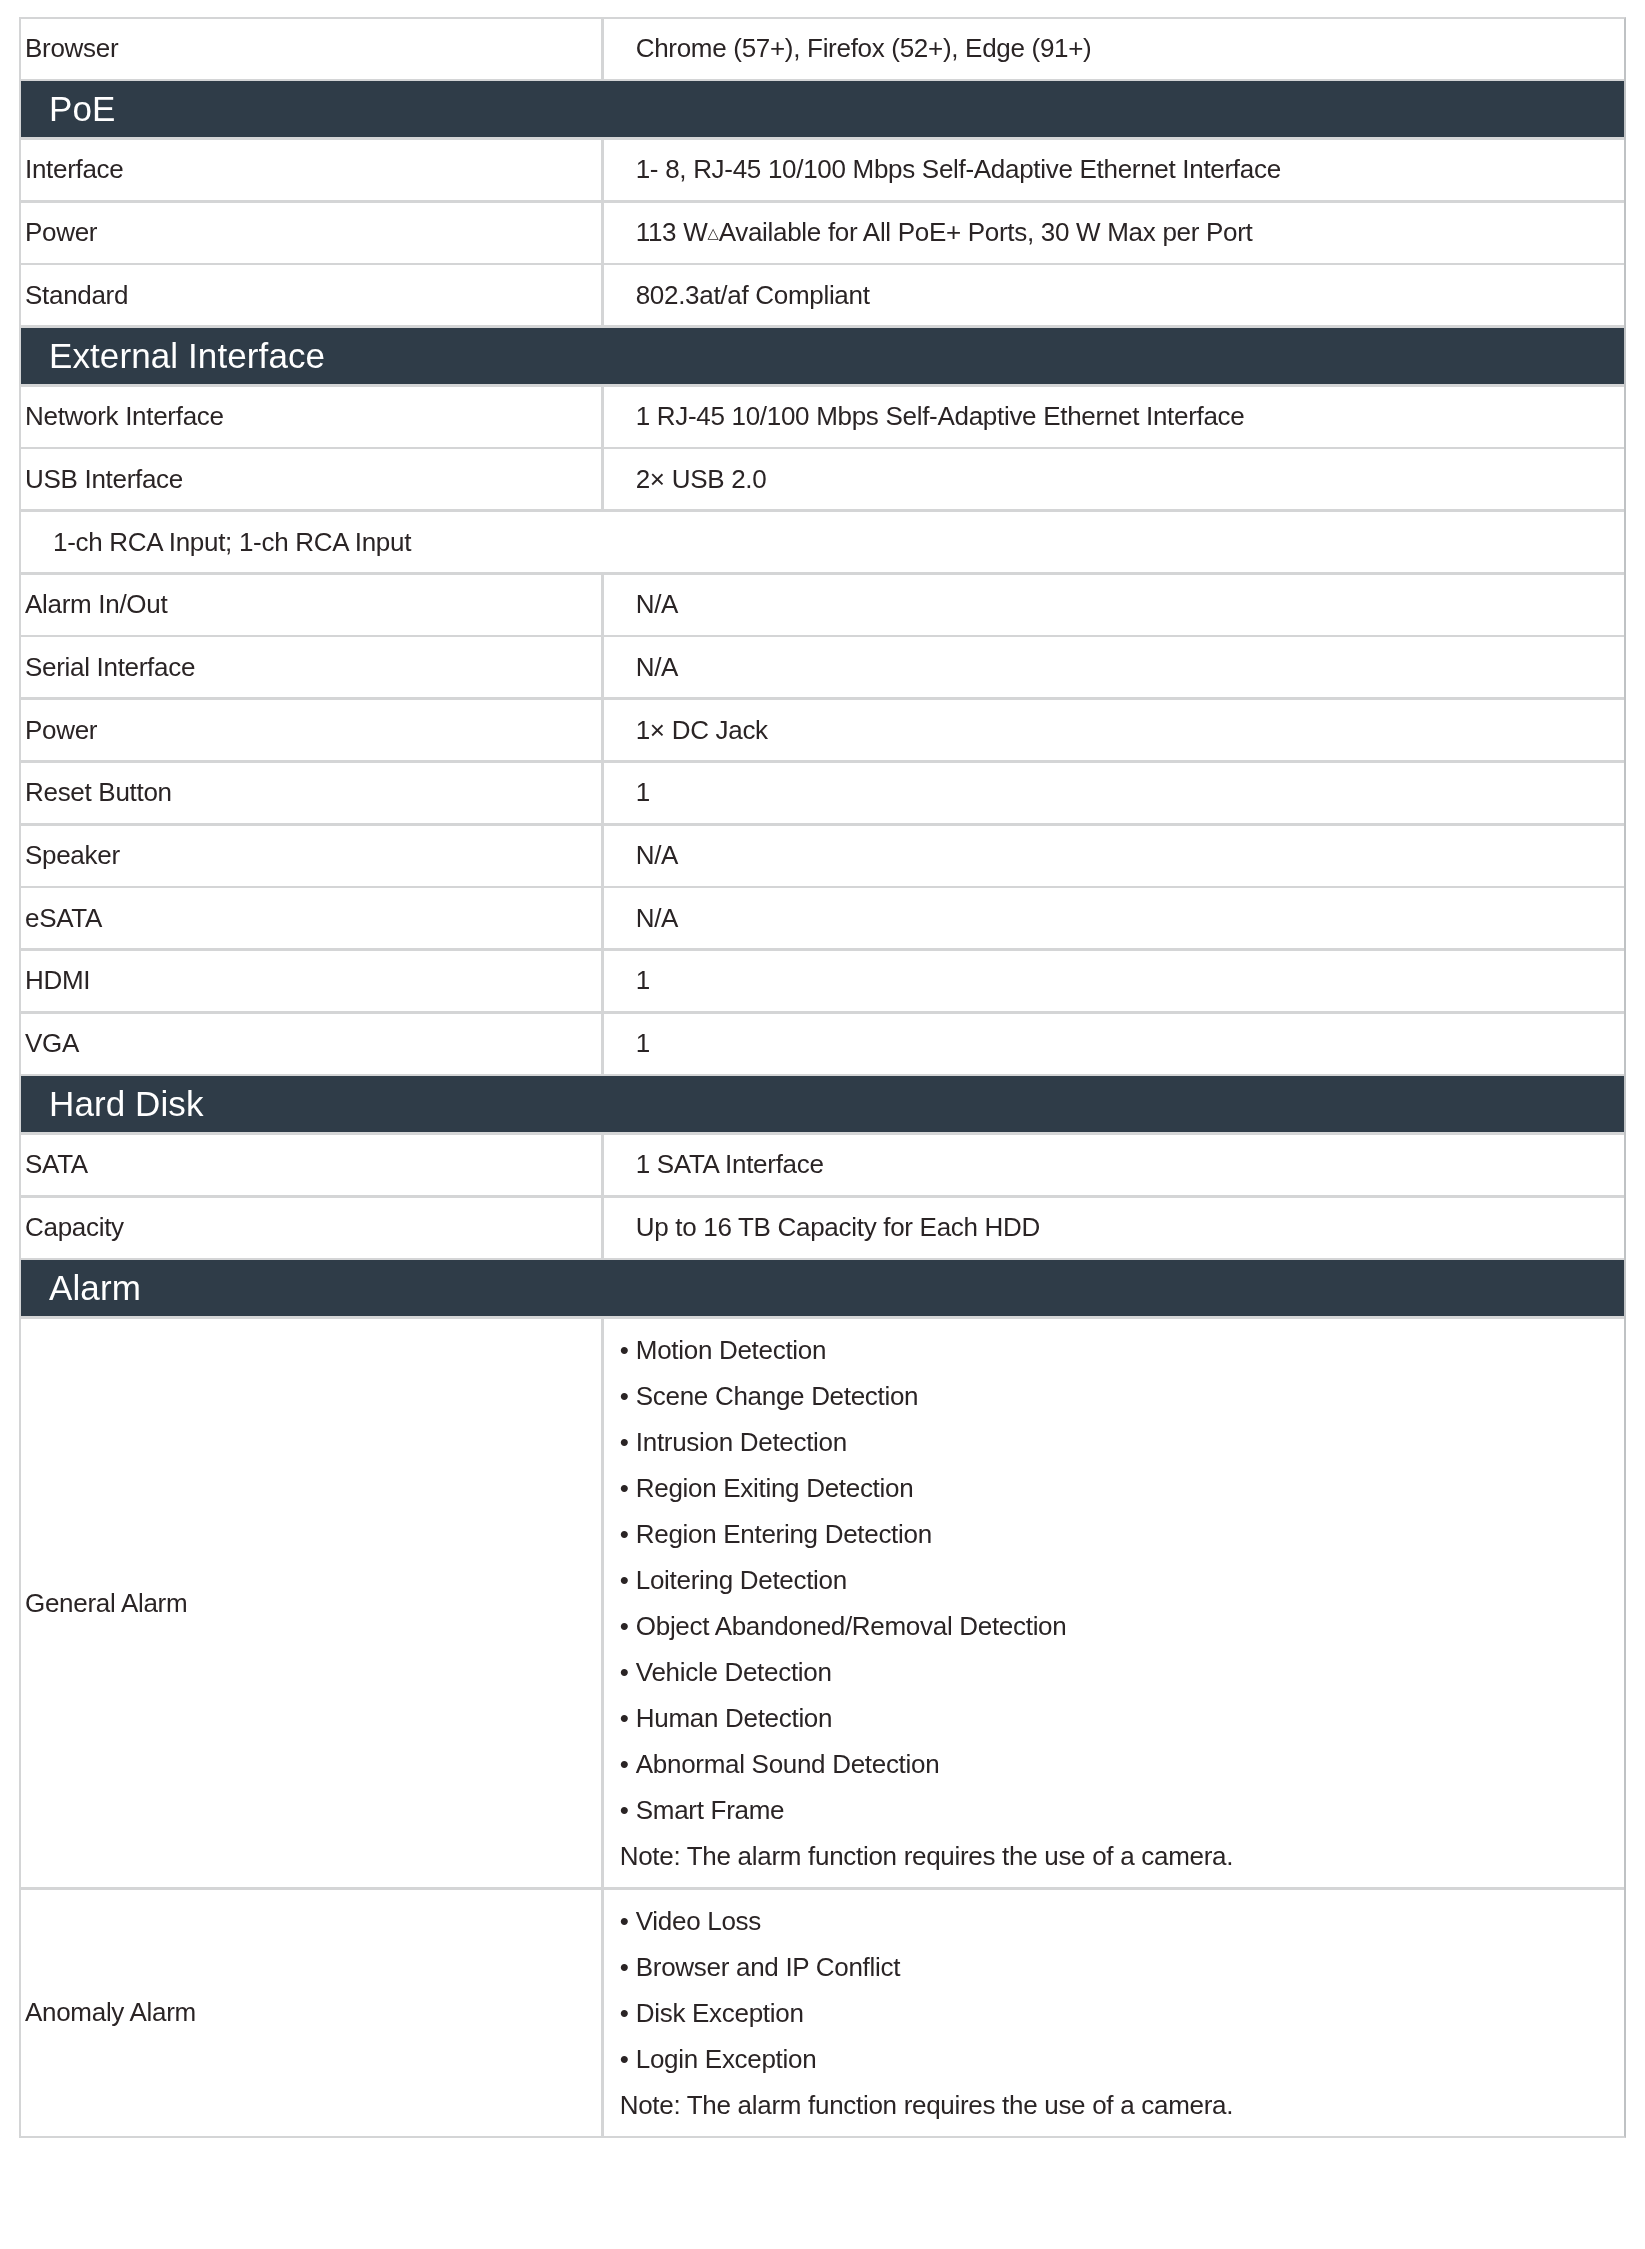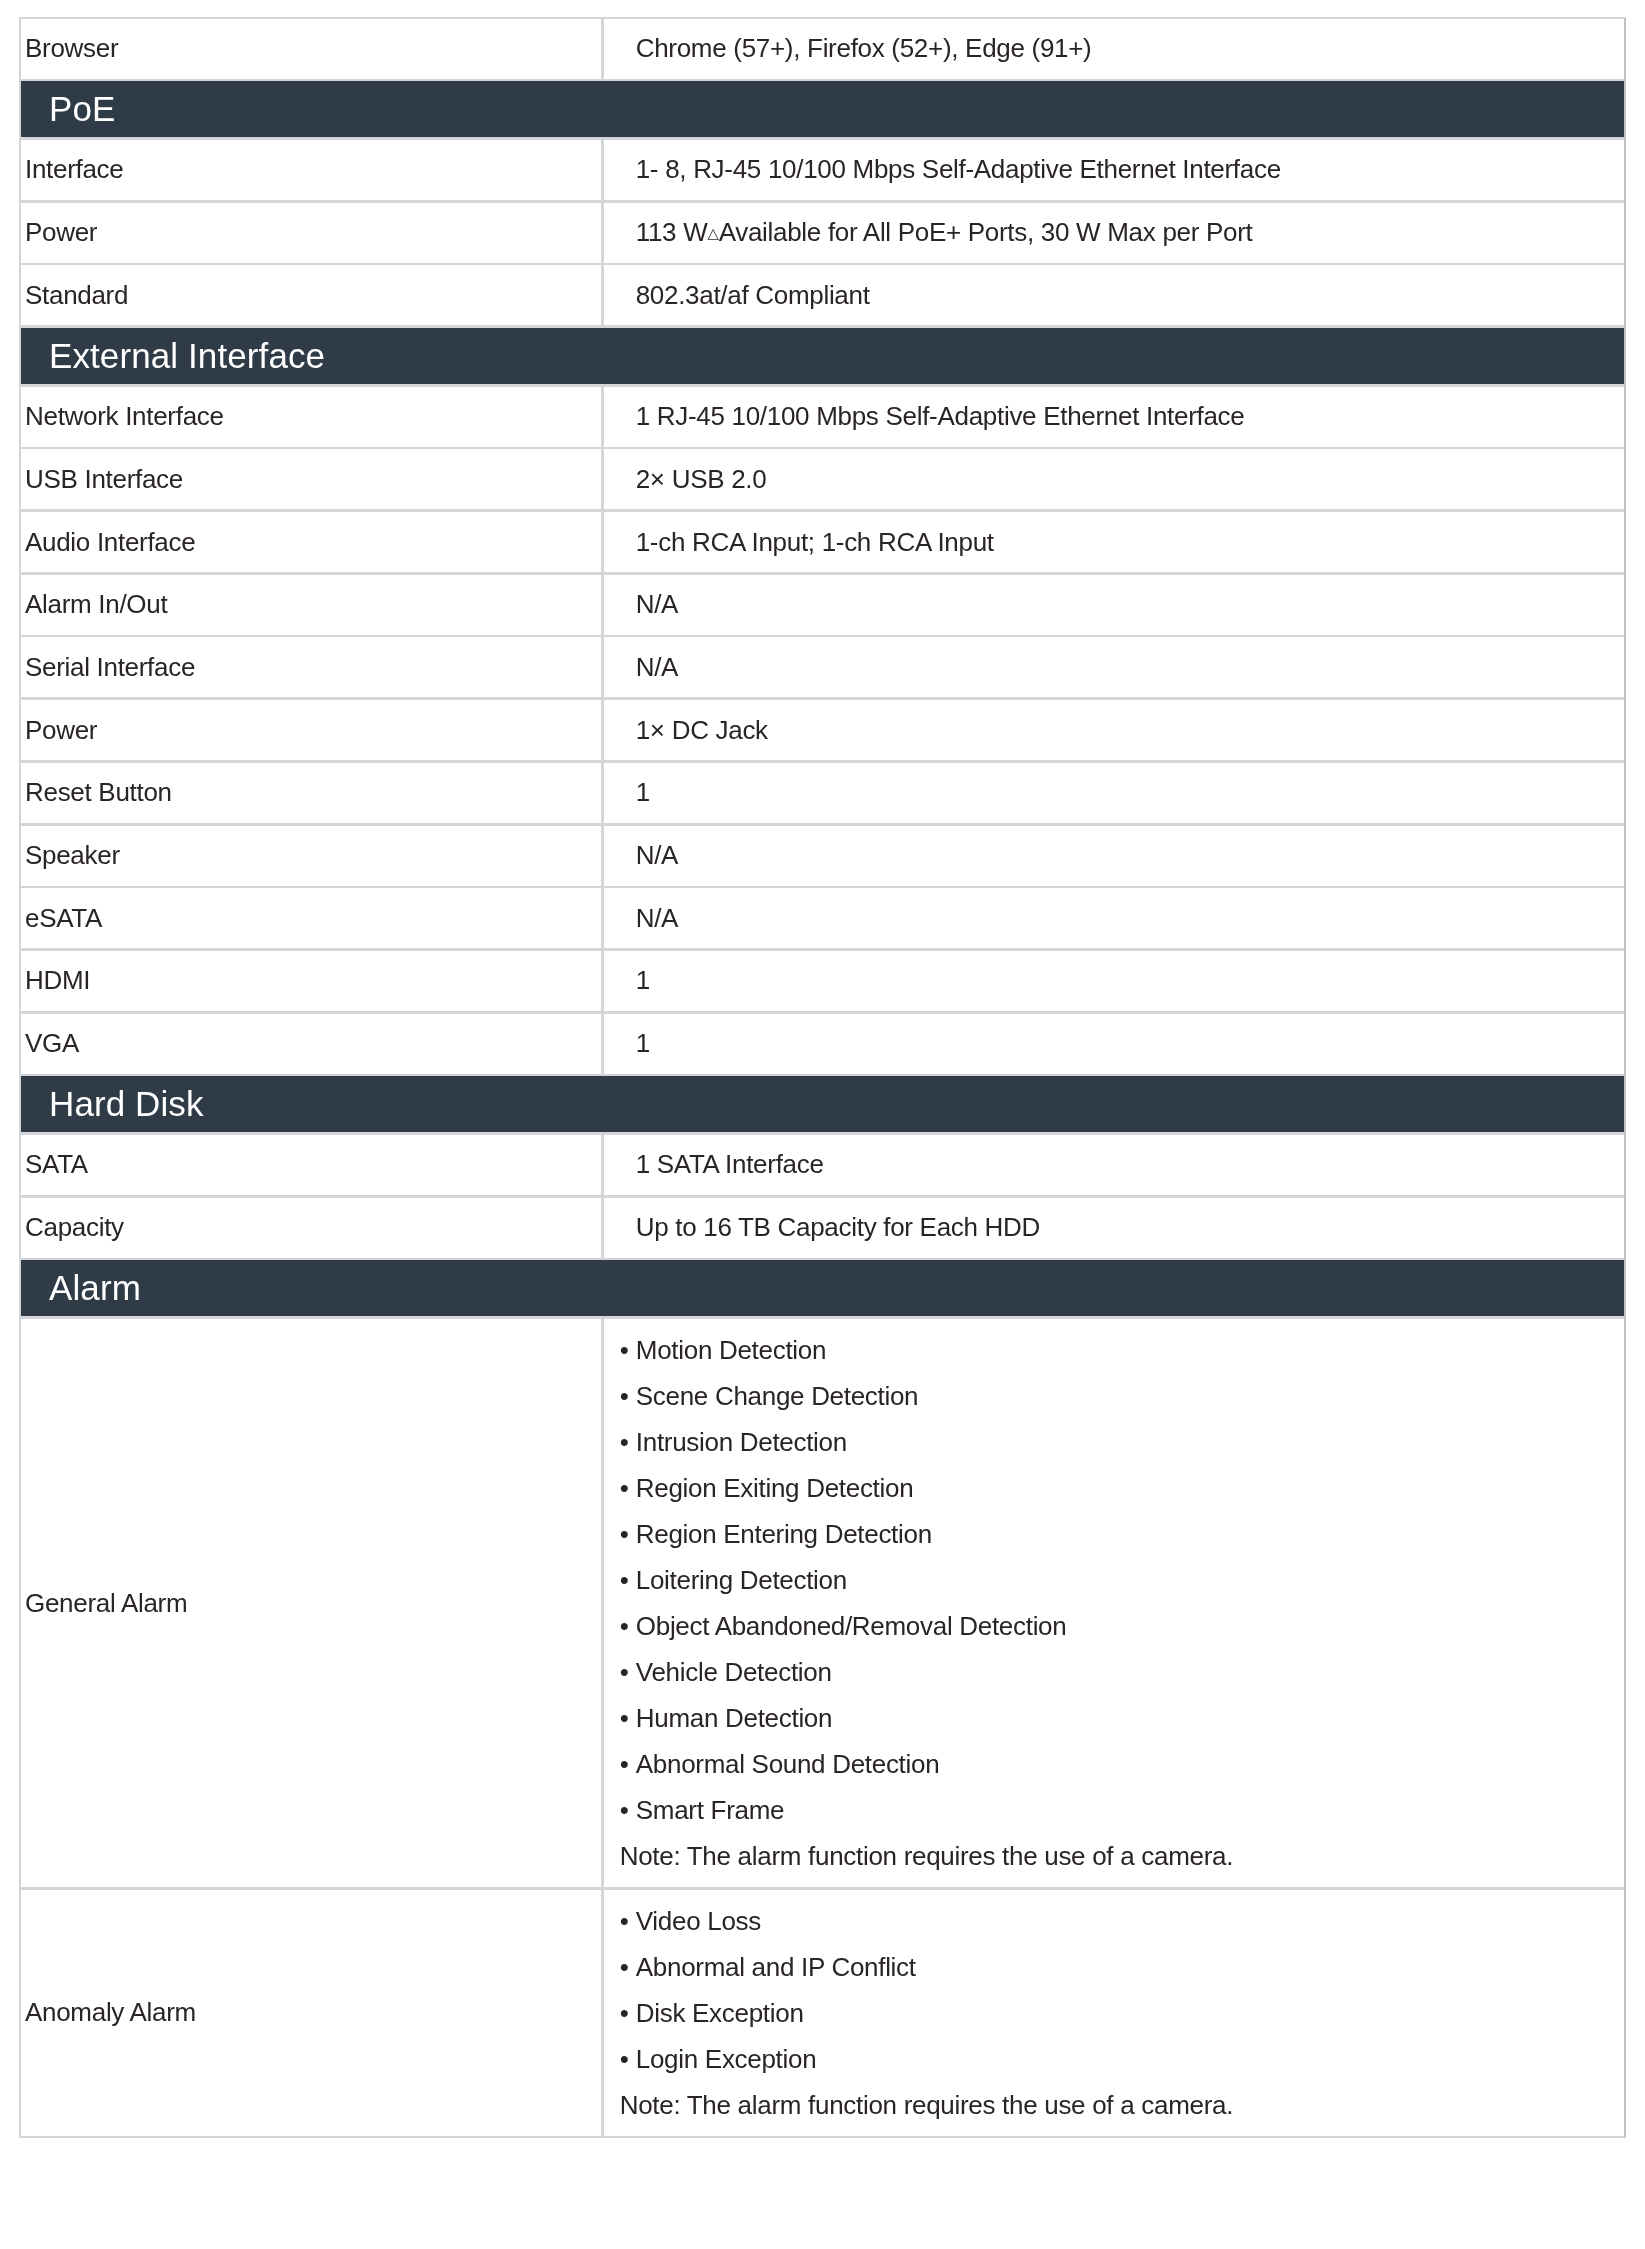--- a/index.html
+++ b/index.html
@@ -119,21 +119,20 @@
   </div>
   <div class="row std">
     <div class="cell label">Network Interface</div>
     <div class="cell value">1 RJ-45 10/100 Mbps Self-Adaptive Ethernet Interface</div>
   </div>
   <div class="row std">
     <div class="cell label">USB Interface</div>
     <div class="cell value">2× USB 2.0</div>
   </div>
   <div class="row std">
-    <div class="cell label">Audio Interface</div>
     <div class="cell value">1-ch RCA Input; 1-ch RCA Input</div>
   </div>
   <div class="row std">
     <div class="cell label">Alarm In/Out</div>
     <div class="cell value">N/A</div>
   </div>
   <div class="row std">
     <div class="cell label">Serial Interface</div>
     <div class="cell value">N/A</div>
   </div>
@@ -194,21 +193,21 @@
           <div class="bullet-line">Smart Frame</div>
         </div>
       <div class="note-line">Note: The alarm function requires the use of a camera.</div>
     </div>
   </div>
   <div class="row tall">
     <div class="cell label">Anomaly Alarm</div>
     <div class="cell value list-cell">
       <div>
           <div class="bullet-line">Video Loss</div>
-          <div class="bullet-line">Abnormal and IP Conflict</div>
+          <div class="bullet-line">Browser and IP Conflict</div>
           <div class="bullet-line">Disk Exception</div>
           <div class="bullet-line">Login Exception</div>
         </div>
       <div class="note-line">Note: The alarm function requires the use of a camera.</div>
     </div>
   </div>
 
 </div>
 
 

